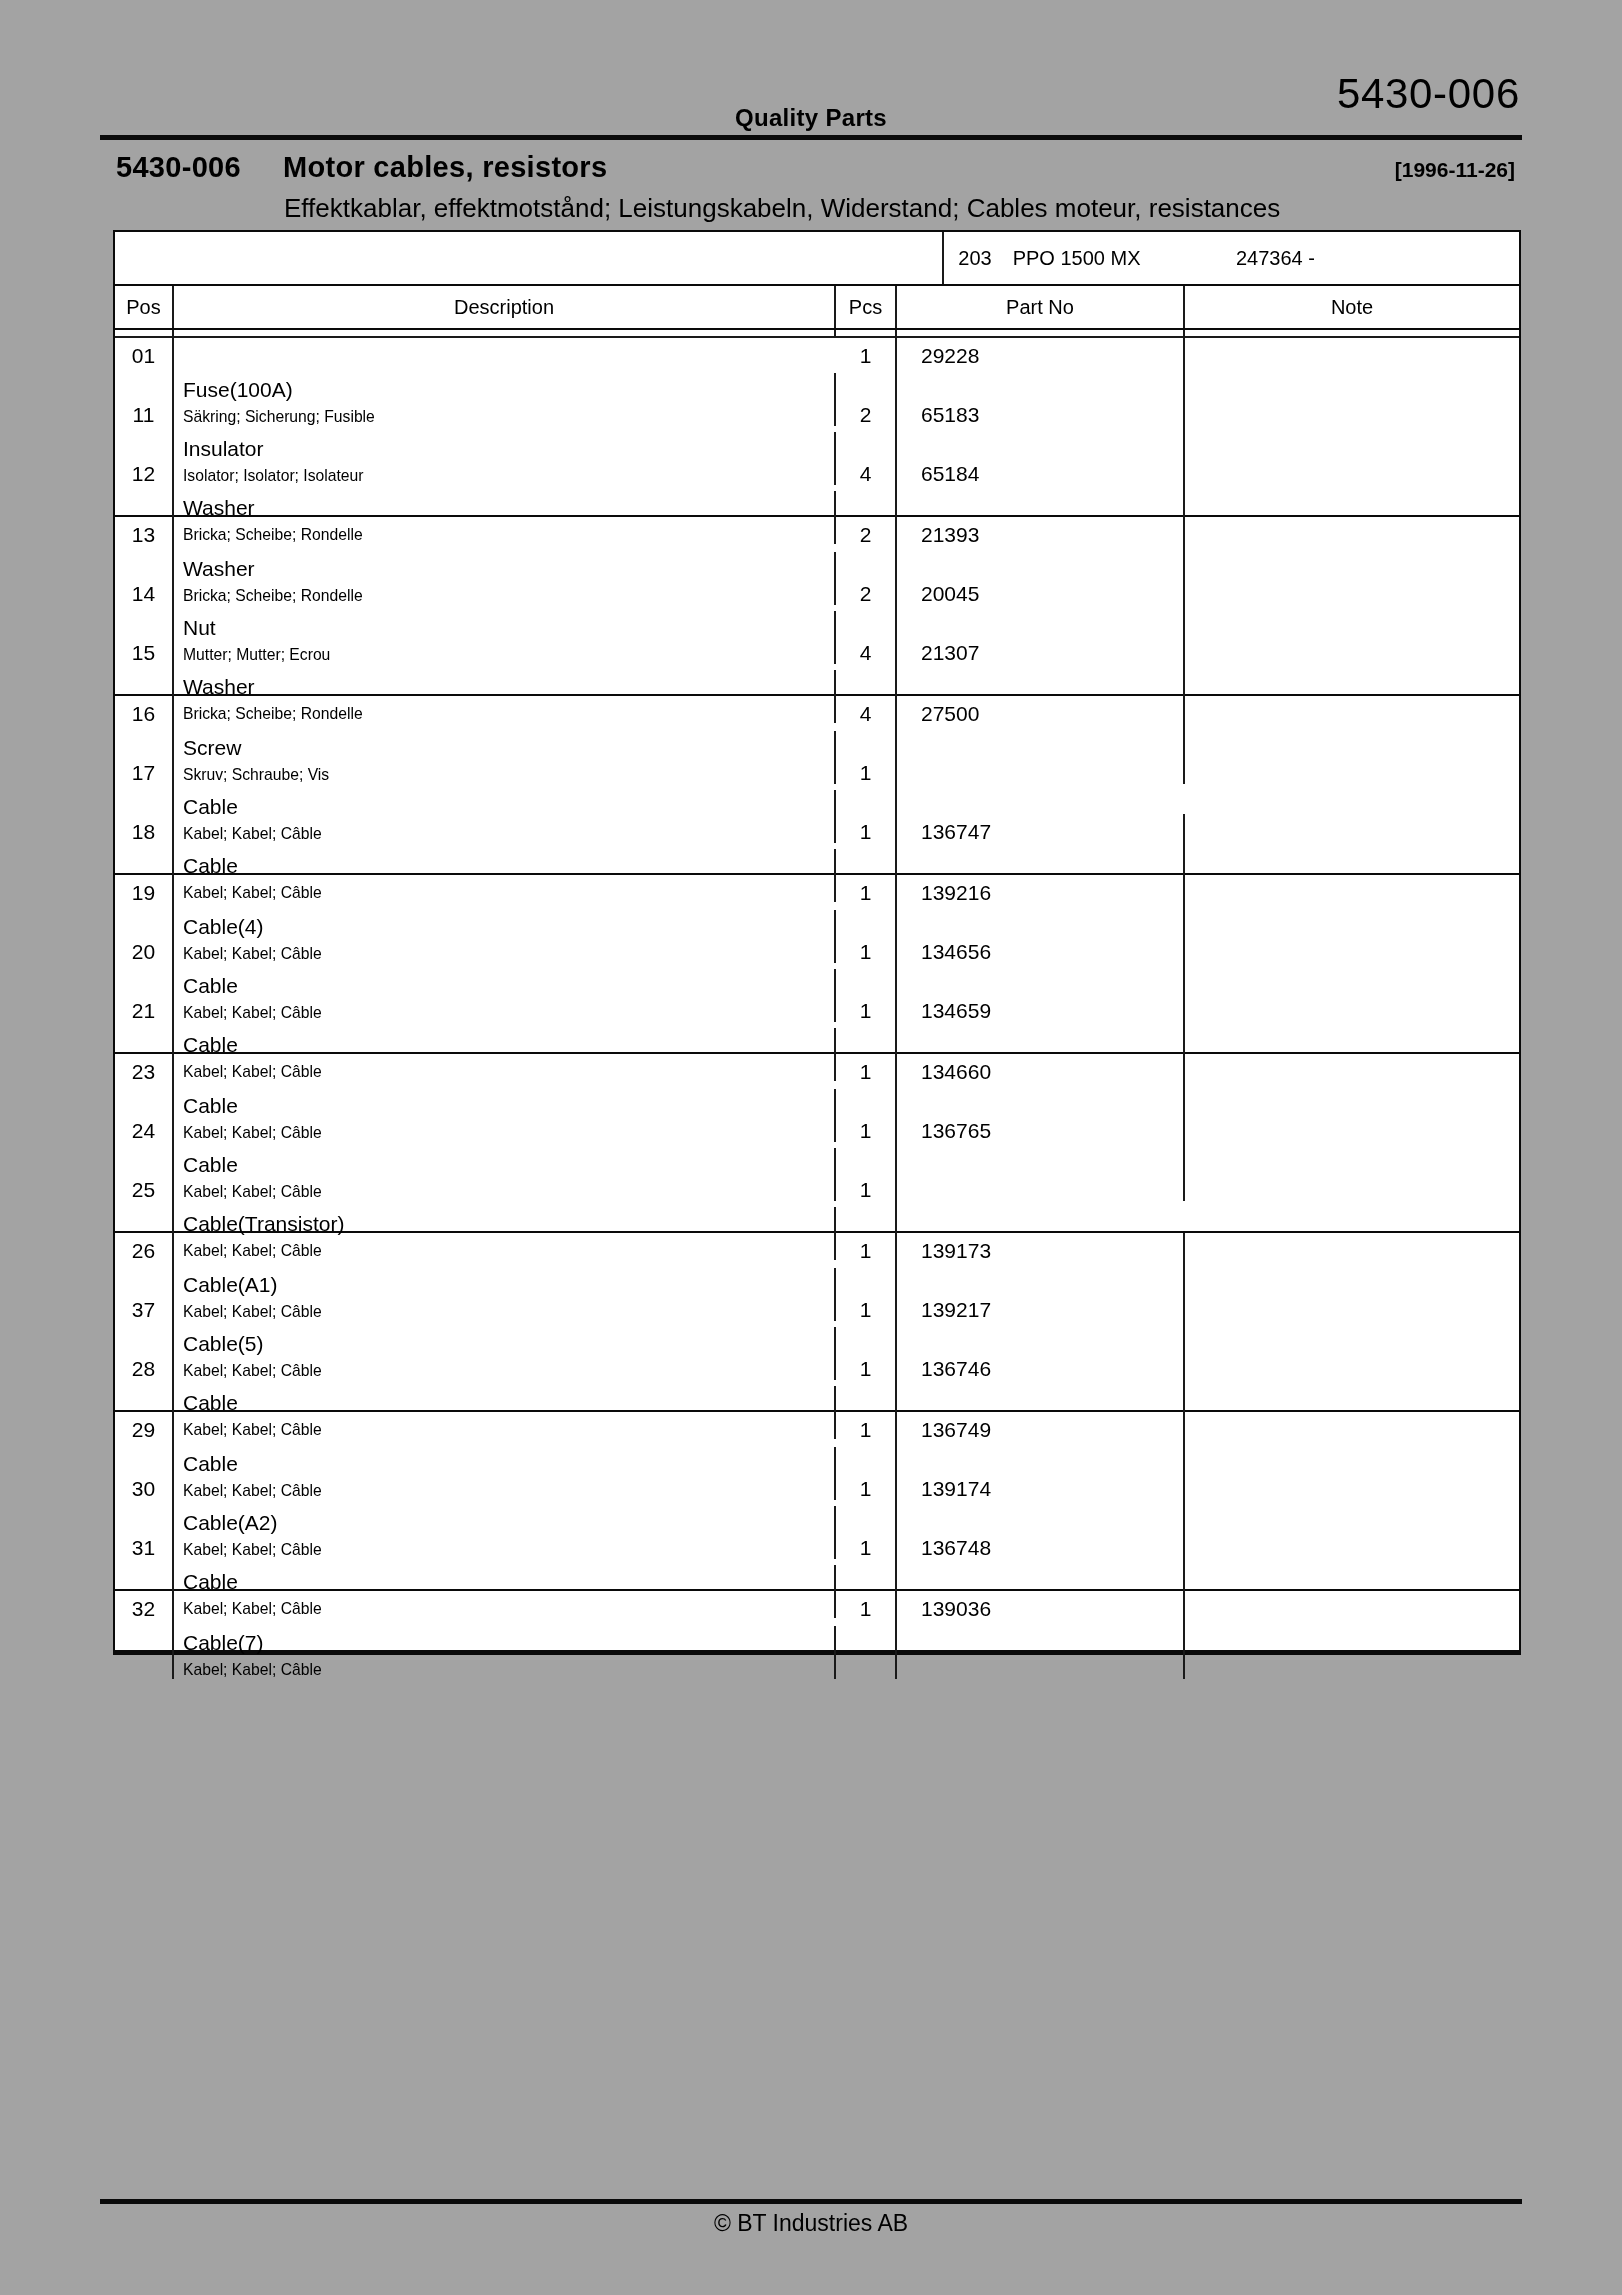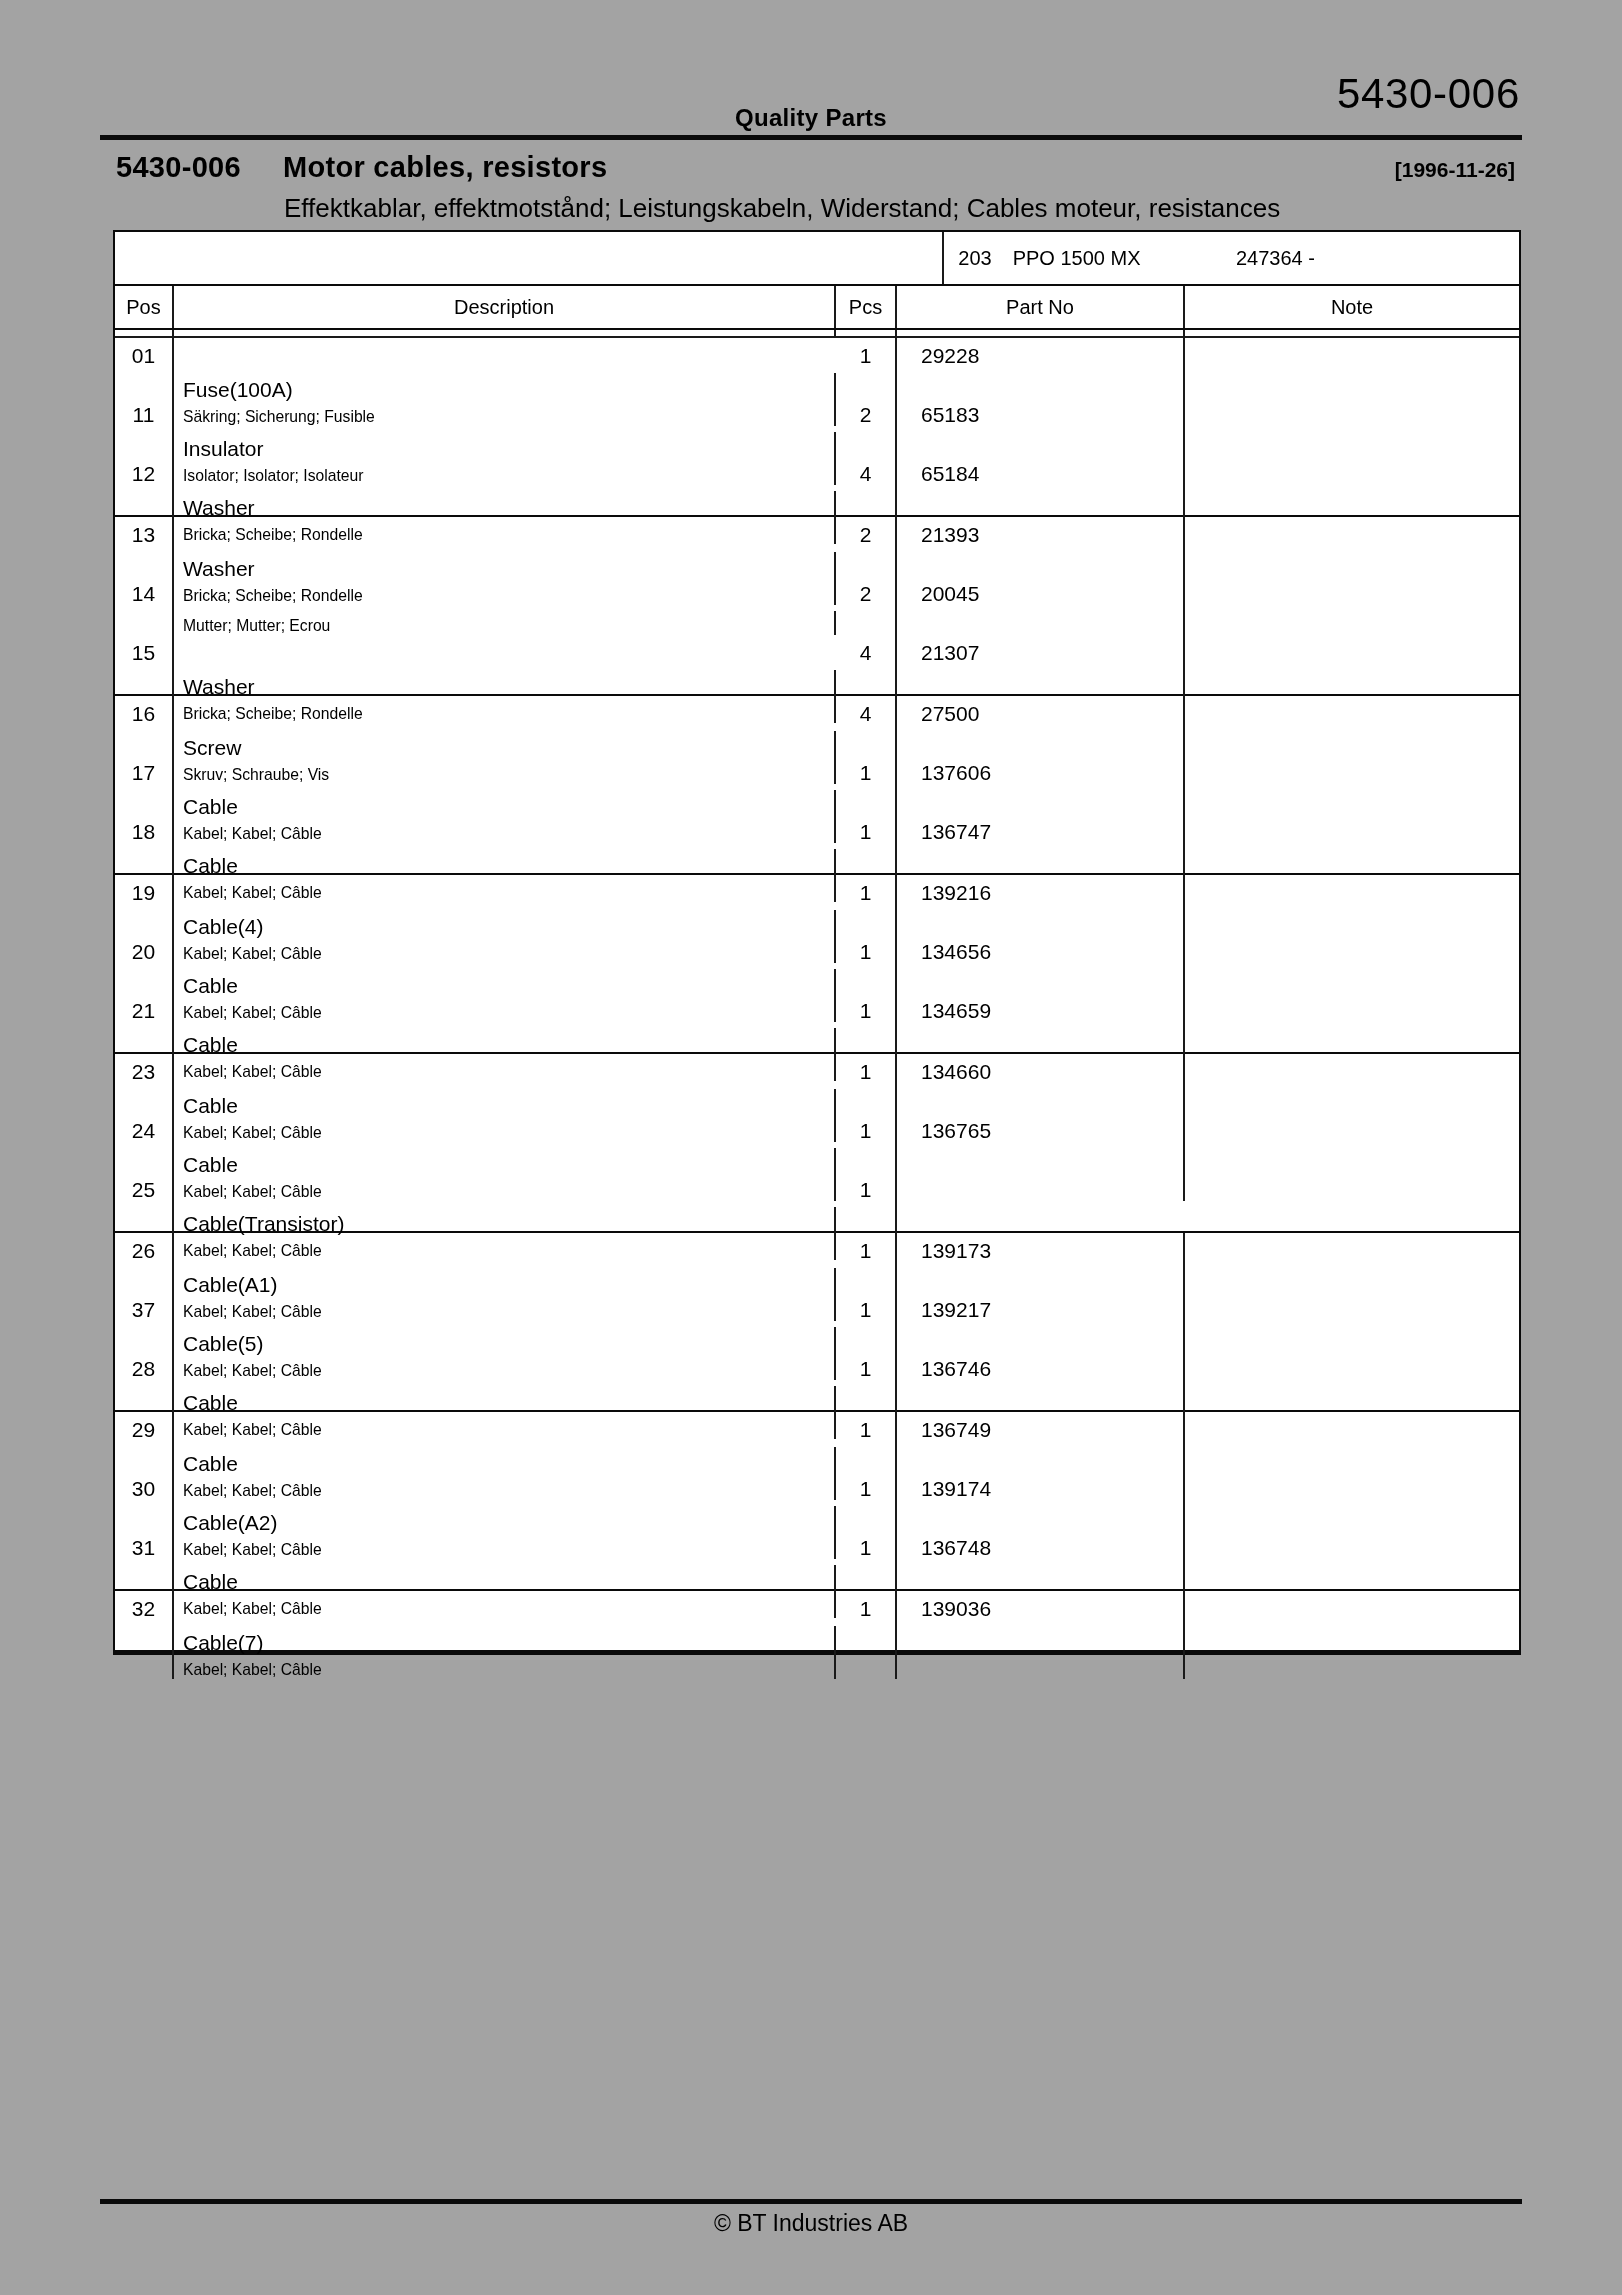--- a/index.html
+++ b/index.html
@@ -257,20 +257,21 @@
       <div class="d-sub">Bricka; Scheibe; Rondelle</div>
     </div>
     <div class="cell c-pcs">2</div>
     <div class="cell c-part">21393</div>
     <div class="cell c-note"></div>
   </div>
 
   <div class="grid-row data-row">
     <div class="cell c-pos">14</div>
     <div class="cell c-desc">
+      <div class="d-main">Nut</div>
       <div class="d-sub">Mutter; Mutter; Ecrou</div>
     </div>
     <div class="cell c-pcs">2</div>
     <div class="cell c-part">20045</div>
     <div class="cell c-note"></div>
   </div>
 
   <div class="grid-row data-row">
     <div class="cell c-pos">15</div>
     <div class="cell c-desc">
@@ -294,21 +295,20 @@
     <div class="cell c-note"></div>
   </div>
 
   <div class="grid-row data-row">
     <div class="cell c-pos">17</div>
     <div class="cell c-desc">
       <div class="d-main">Cable</div>
       <div class="d-sub">Kabel; Kabel; Câble</div>
     </div>
     <div class="cell c-pcs">1</div>
-    <div class="cell c-part">137606</div>
     <div class="cell c-note"></div>
   </div>
 
   <div class="grid-row data-row">
     <div class="cell c-pos">18</div>
     <div class="cell c-desc">
       <div class="d-main">Cable</div>
       <div class="d-sub">Kabel; Kabel; Câble</div>
     </div>
     <div class="cell c-pcs">1</div>

